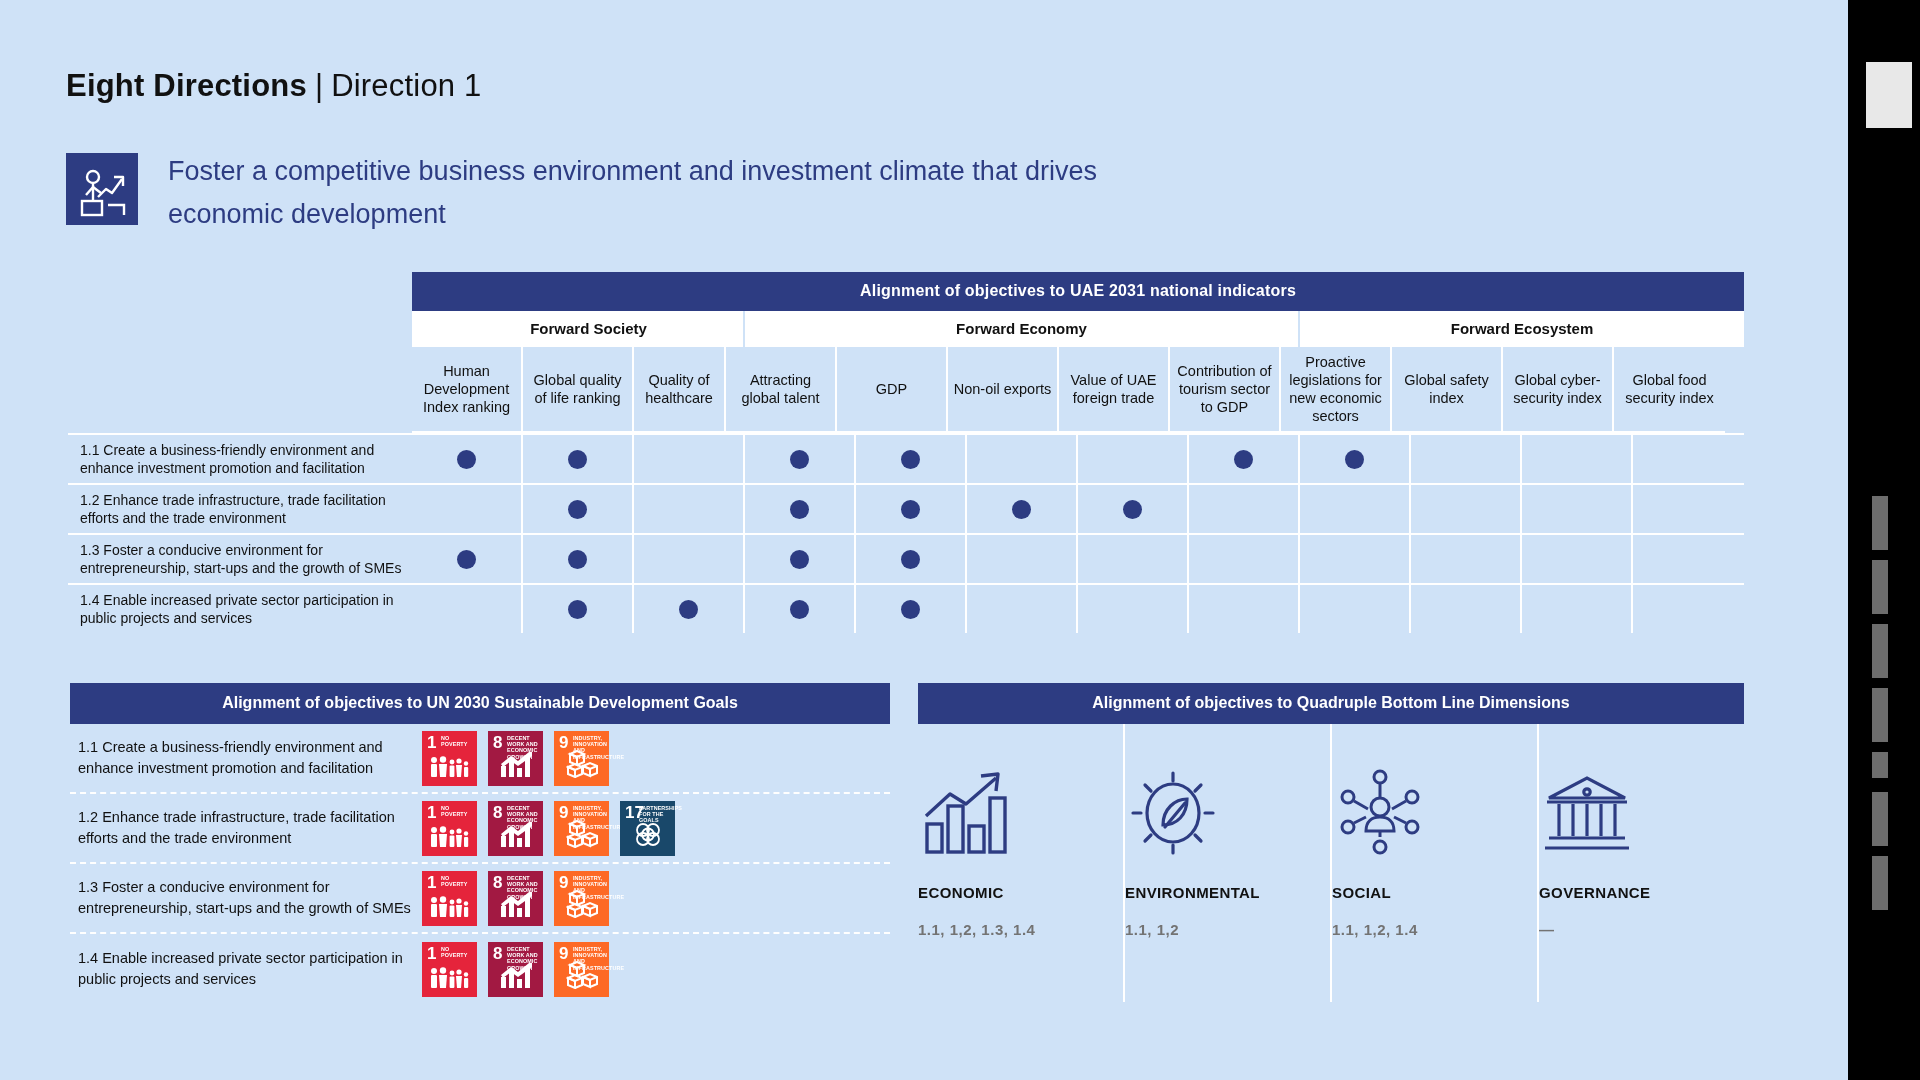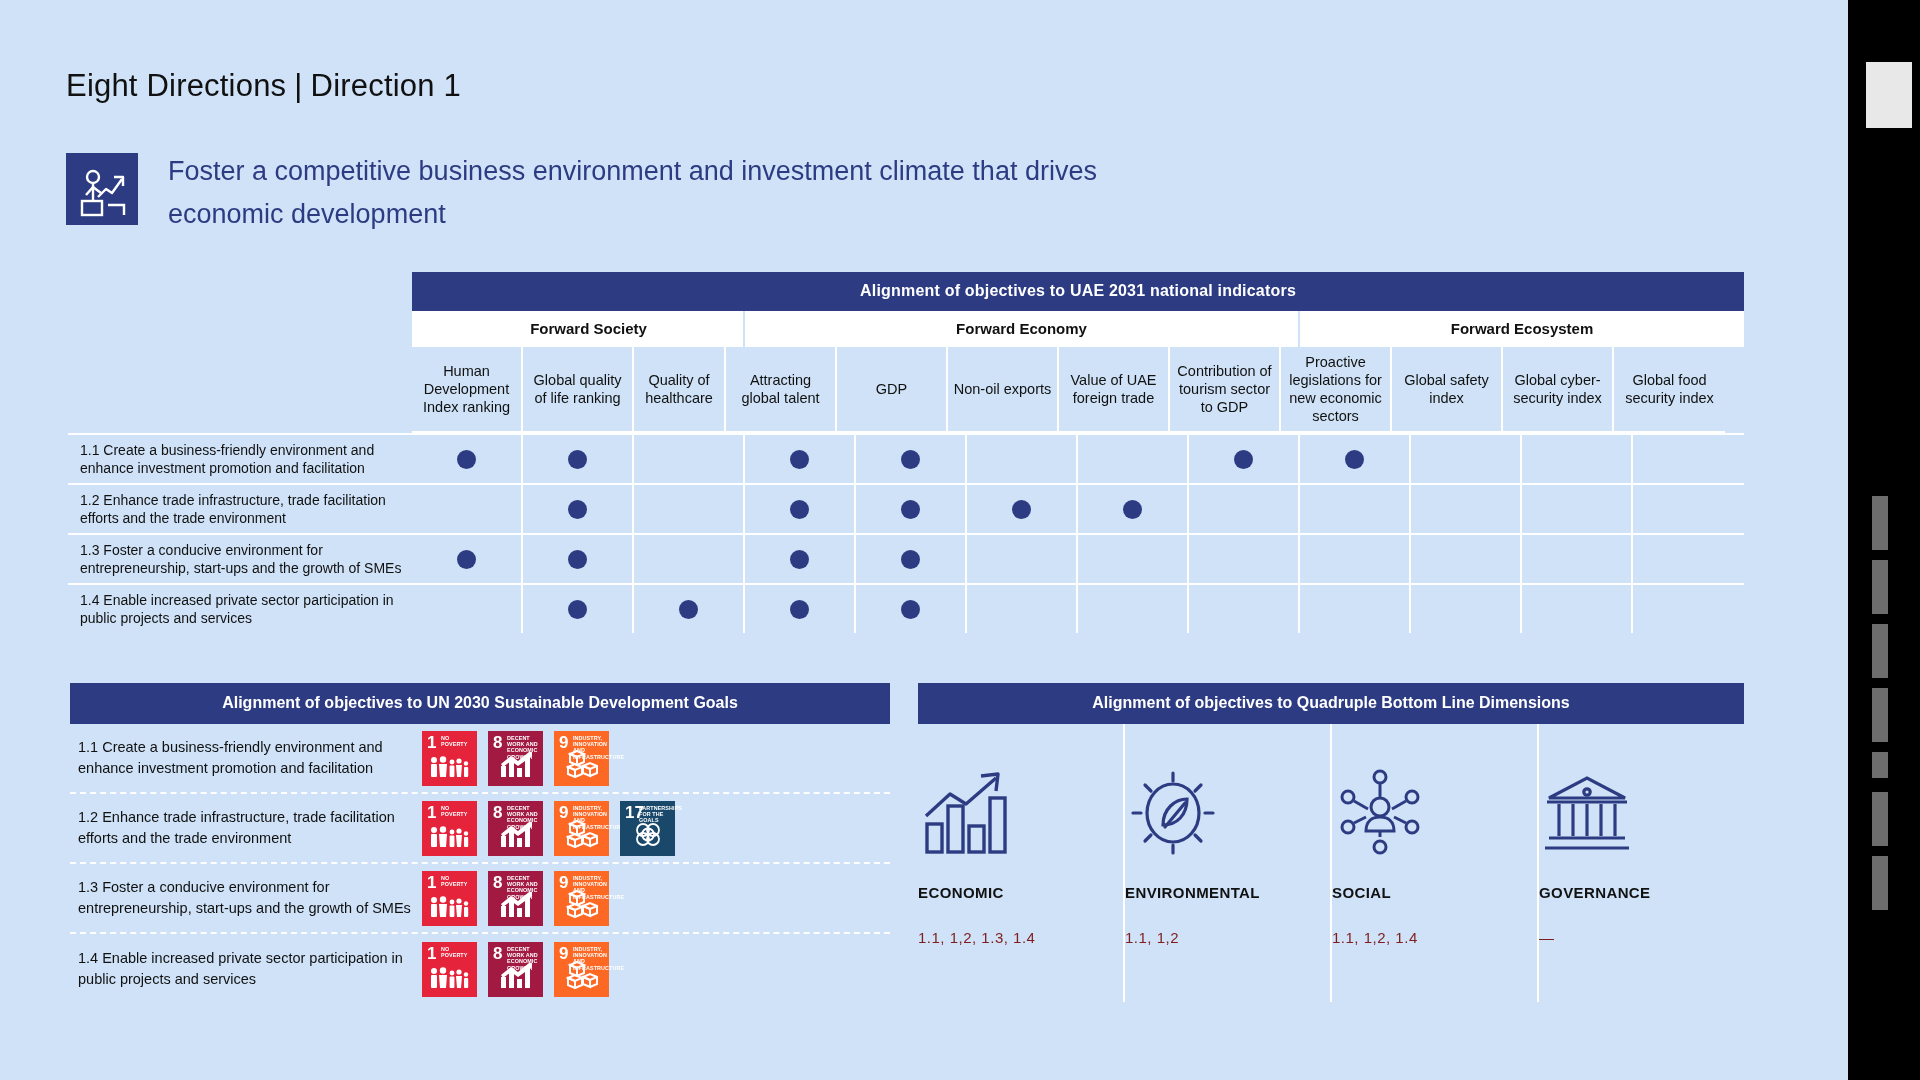--- a/index.html
+++ b/index.html
@@ -28,21 +28,21 @@
     position: absolute; left: 24px;
     width: 16px; background: #6d6d6d;
   }
 
   
   .page-title {
     position: absolute; left: 66px; top: 68px;
     font-size: 31px; color: #111111; letter-spacing: .2px;
     white-space: nowrap;
   }
-  .page-title b { font-weight: 400; }
+  .page-title b { font-weight: 700; }
   .page-title .sep { font-weight: 300; color: #111; padding: 0 8px; }
   .page-title .light { font-weight: 400; }
 
   .dir-icon {
     position: absolute; left: 66px; top: 153px;
     width: 72px; height: 72px; background: #2d3c82;
   }
   .dir-text {
     position: absolute; left: 168px; top: 150px;
     width: 1000px;
@@ -147,21 +147,21 @@
     flex: 1; position: relative;
     border-right: 2px solid #ffffff;
     display: flex; flex-direction: column; align-items: flex-start;
   }
   .qbl-col:last-child { border-right: none; }
   .qbl-icon { height: 118px; margin-top: 30px; display: flex; align-items: center; }
   .qbl-name {
     font-size: 15px; font-weight: 700; color: #111; letter-spacing: .4px;
     margin-top: 12px;
   }
-  .qbl-vals { font-size: 15px; color: #7f1d1d; margin-top: 28px; letter-spacing: .5px; }
+  .qbl-vals { font-size: 15px; color: #737373; margin-top: 20px; letter-spacing: .5px; font-weight: bold; }
 </style>
 </head>
 <body>
 
 <div id="slide">
 
   <div class="page-title">
     <b>Eight Directions</b><span class="sep">|</span><span class="light">Direction 1</span>
   </div>
 

